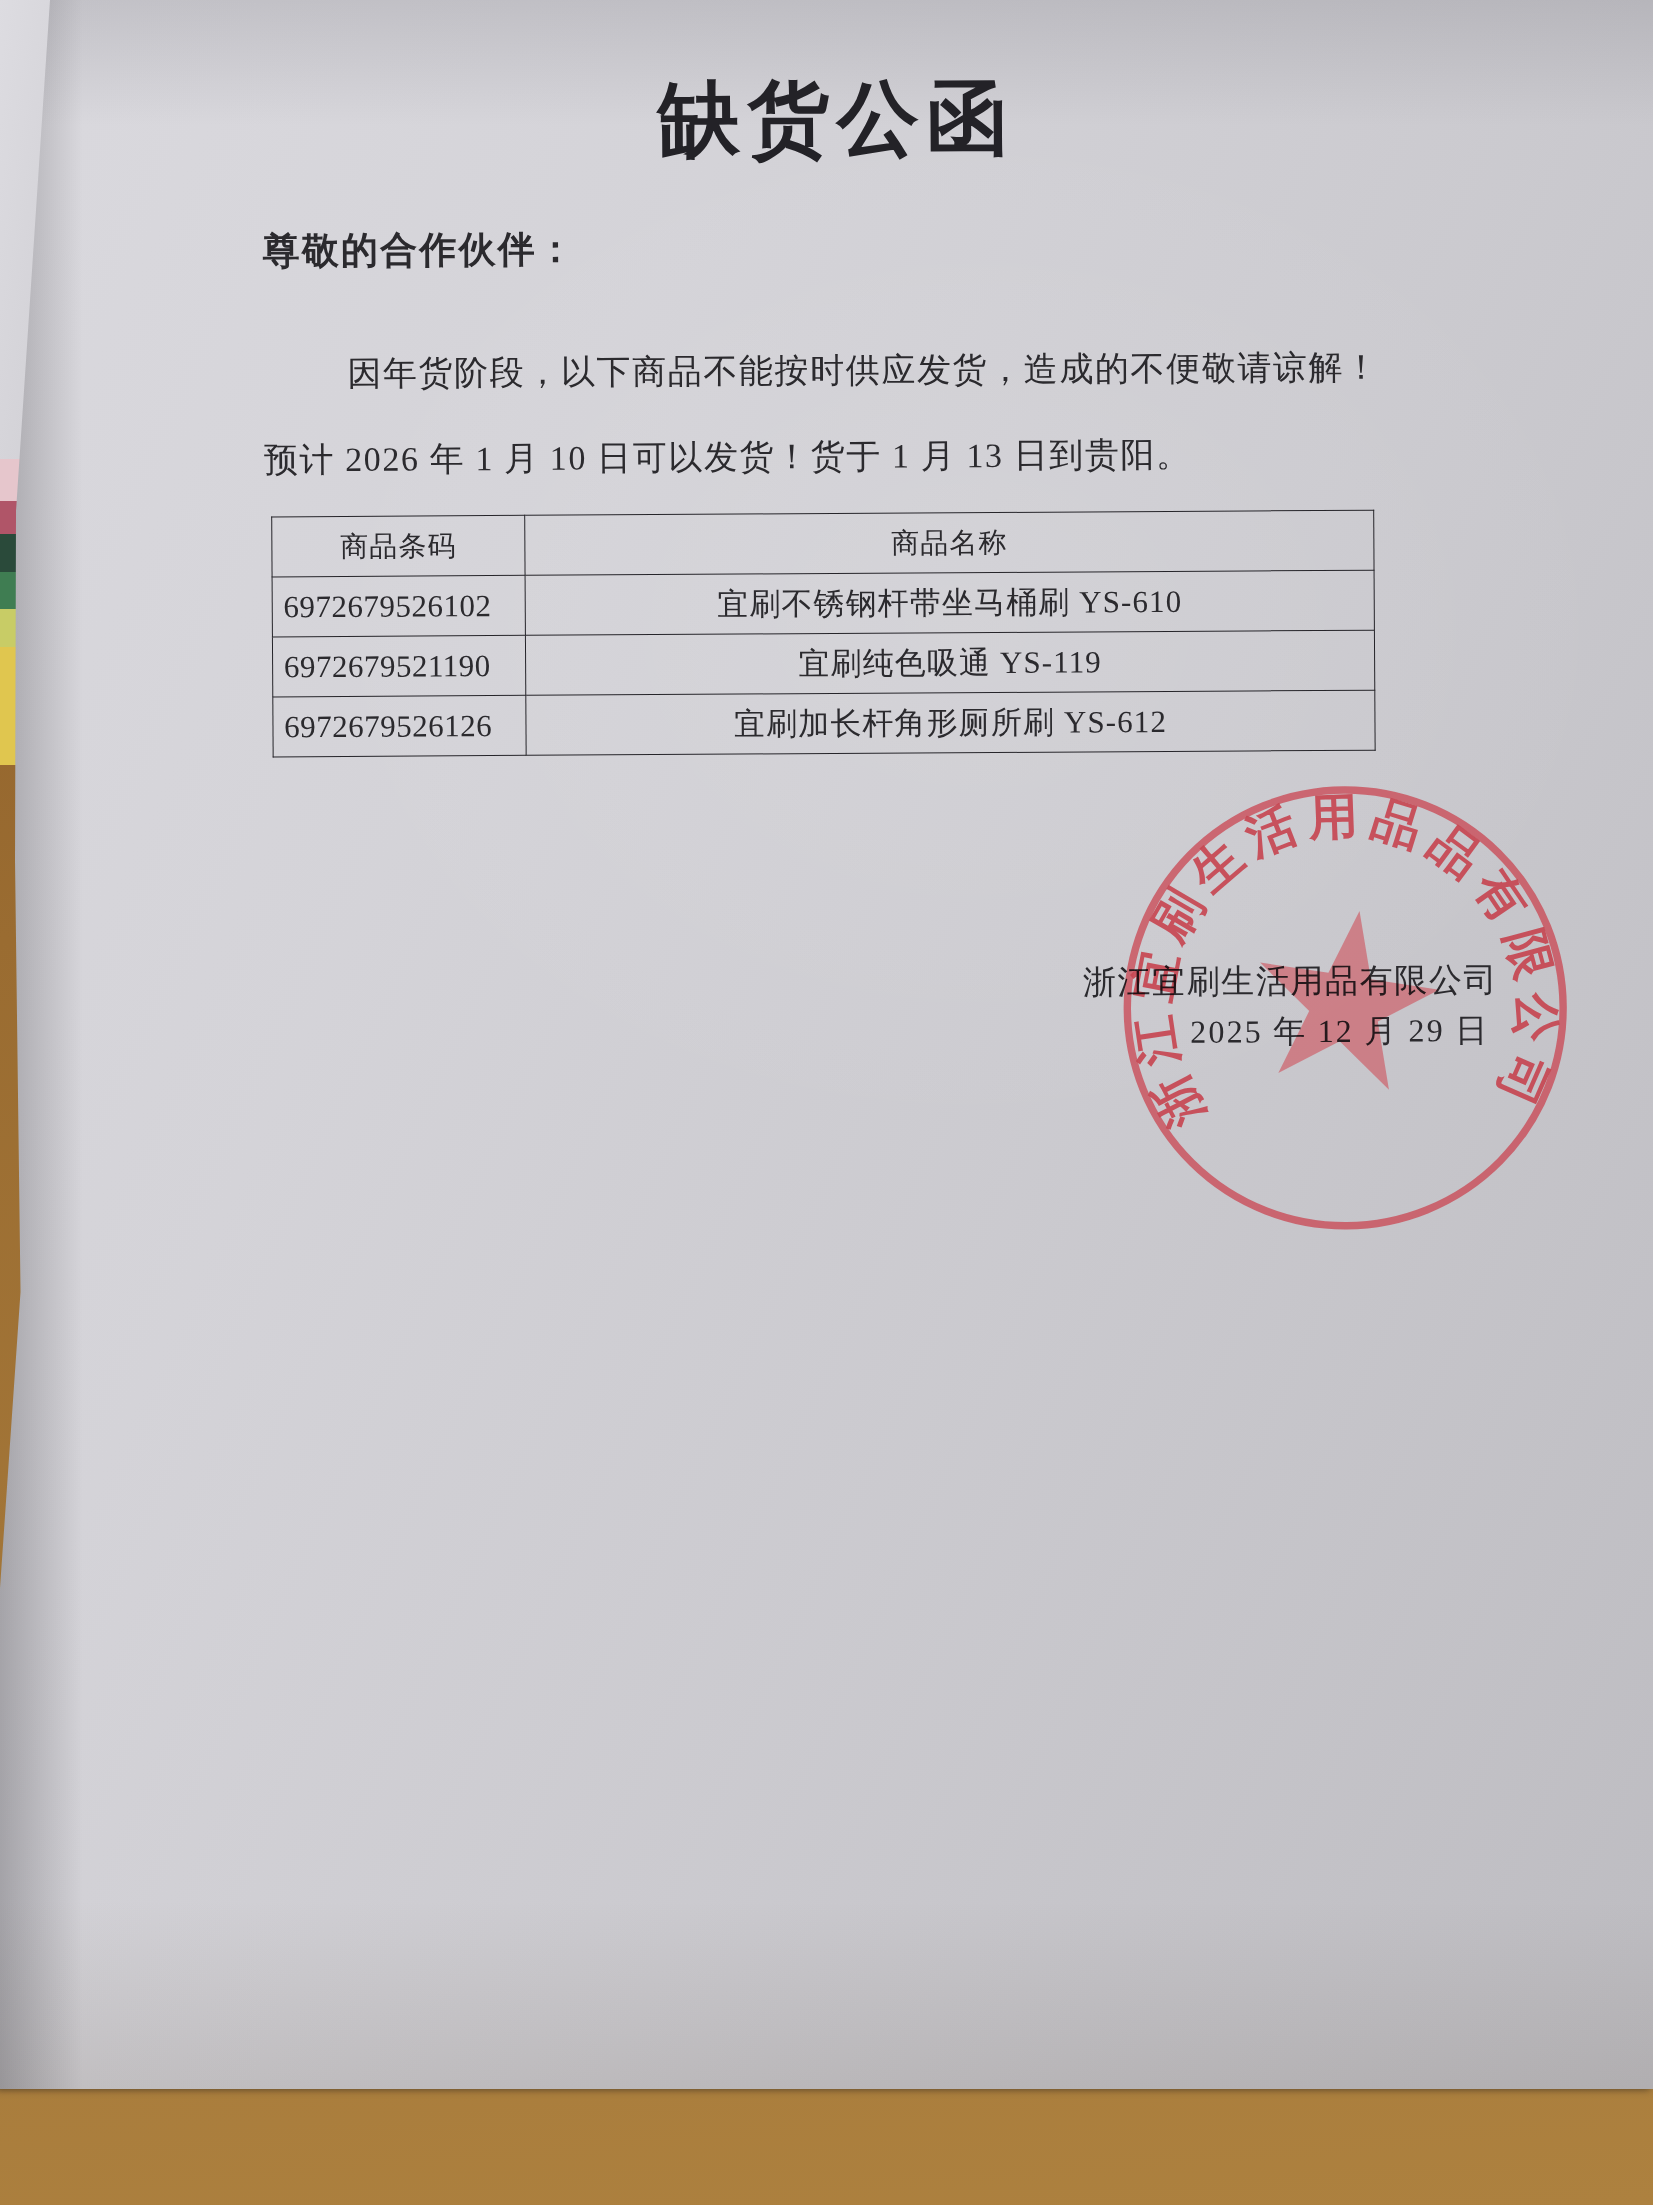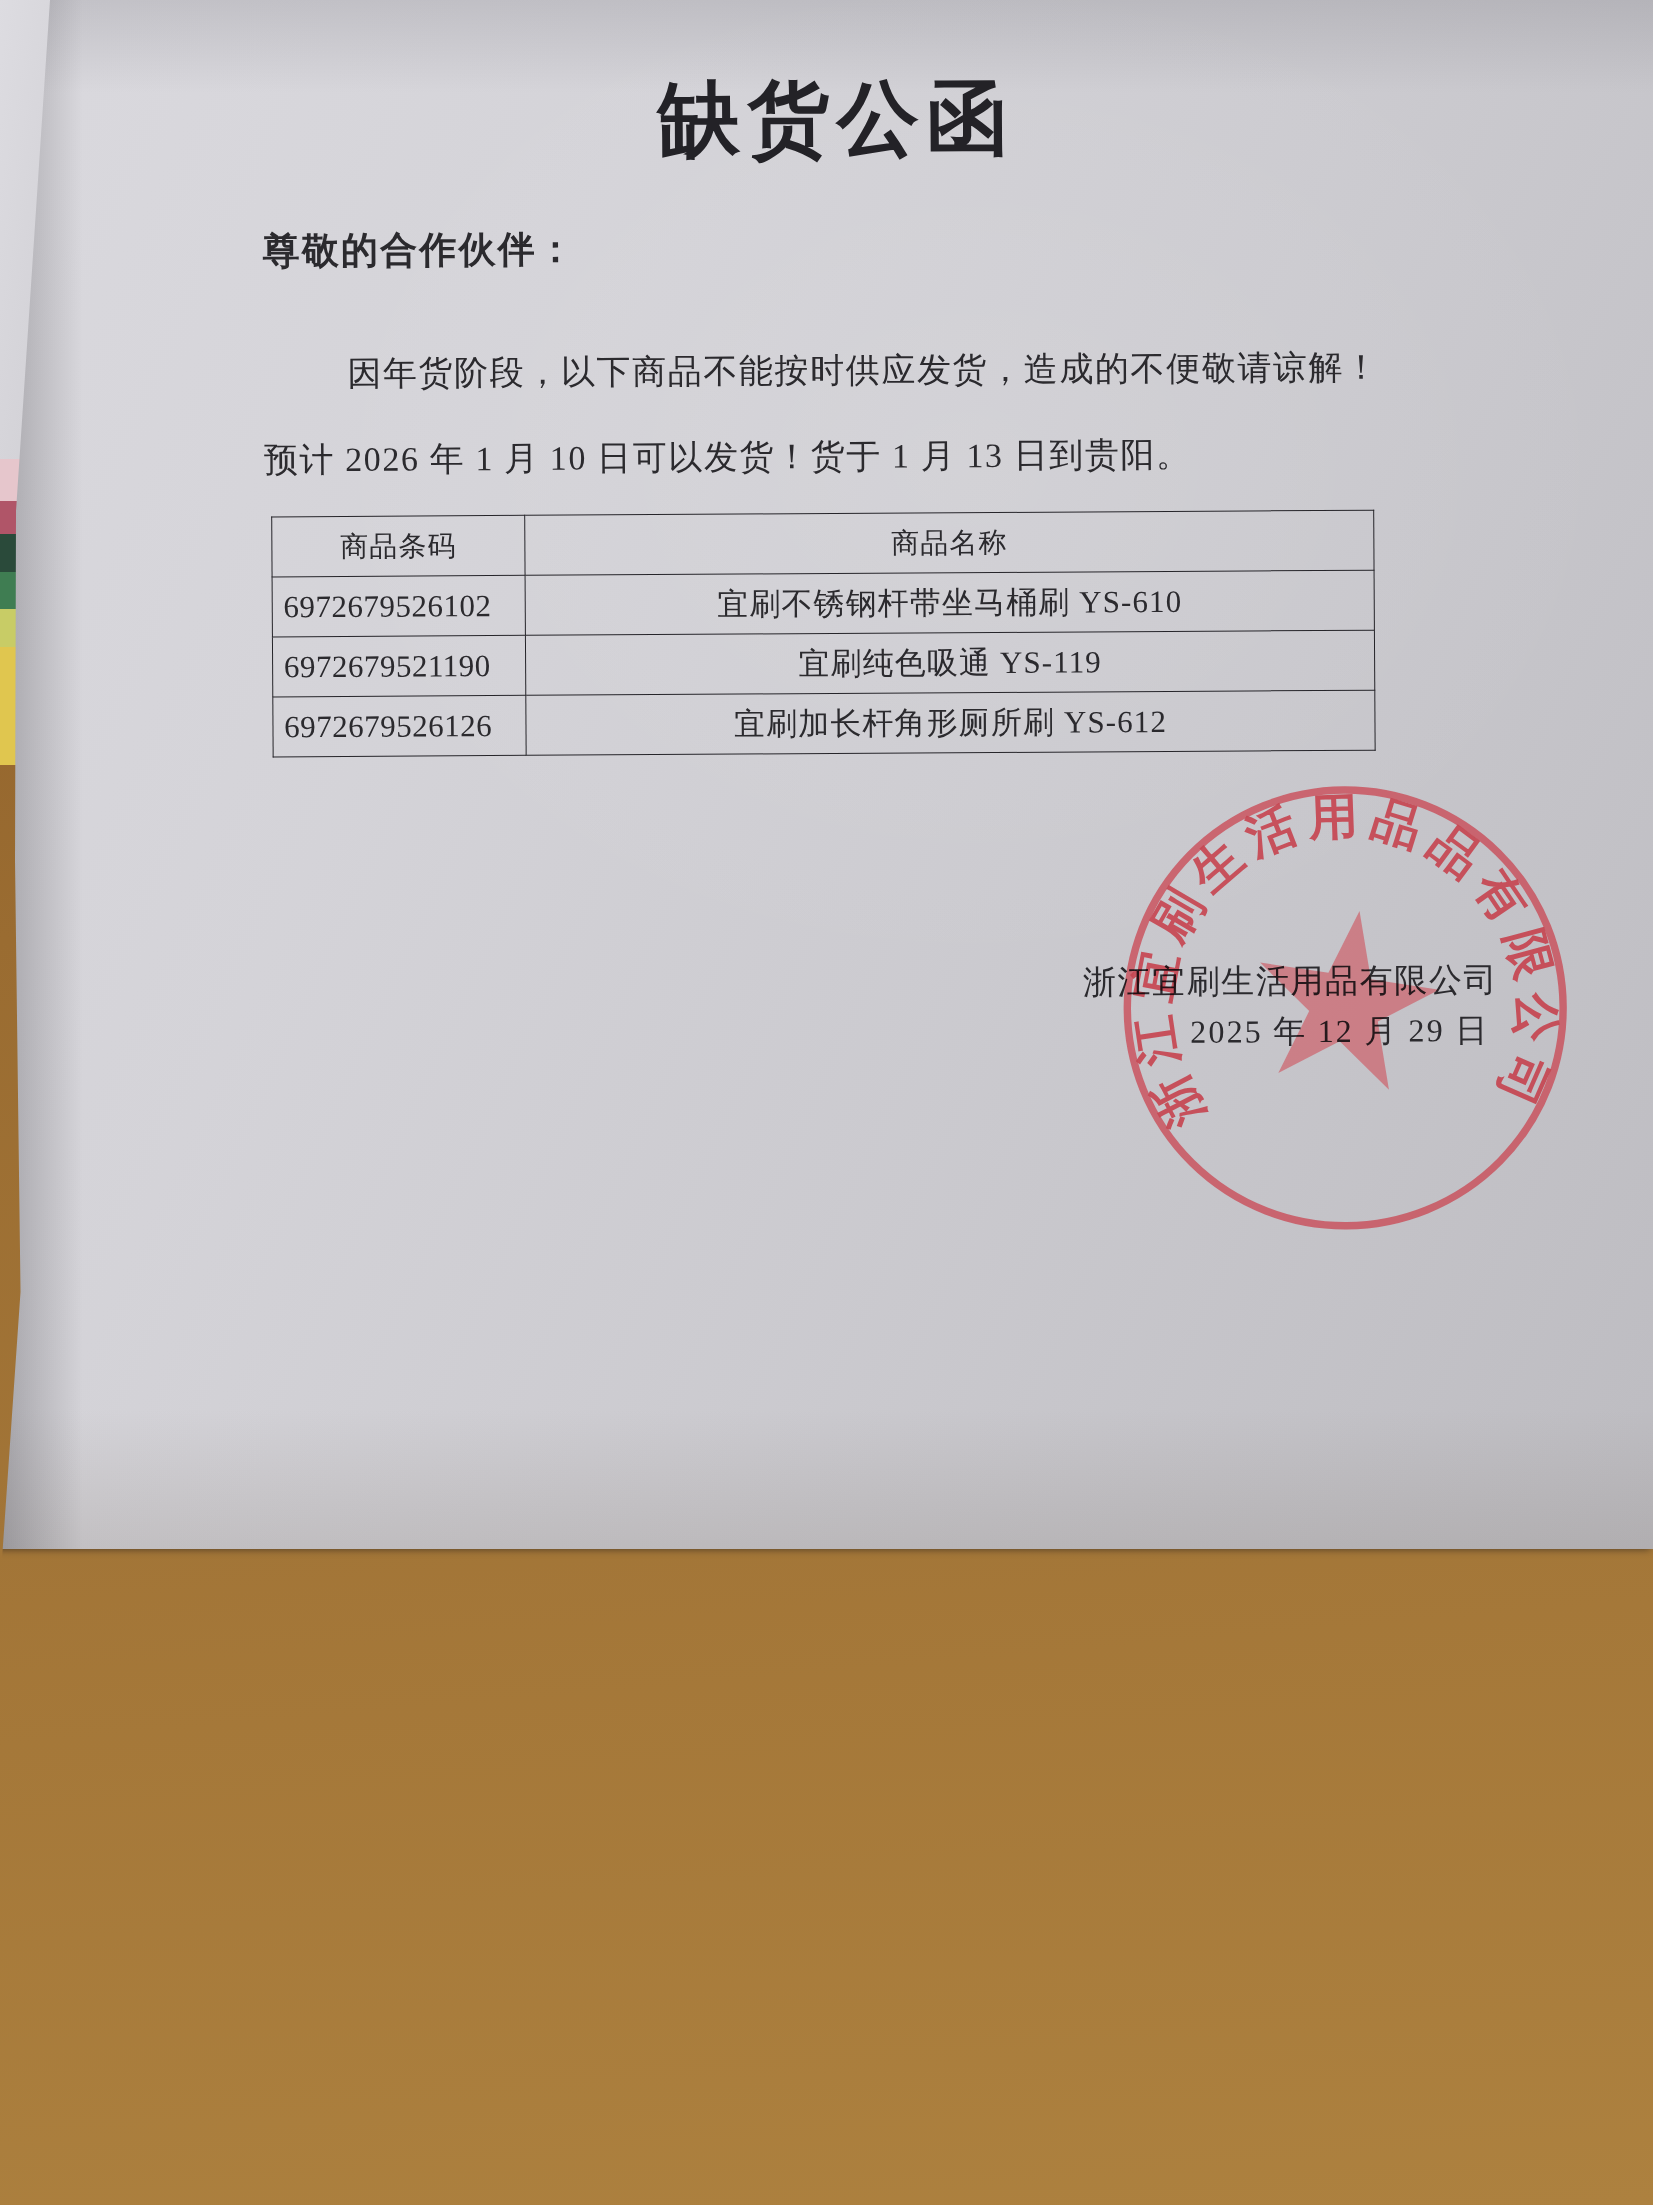--- a/index.html
+++ b/index.html
@@ -11,21 +11,21 @@
   .bg-strip{position:absolute;left:0;width:32px;}
   .photo{position:absolute;inset:0;}
   
   .back-sheet{
     position:absolute;left:0;top:0;width:59px;height:528px;
     background:linear-gradient(100deg,#dddce1,#cfced3);
     clip-path:polygon(0 0,100% 0,30% 100%,0 100%);
   }
   
   .paper{
-    position:absolute;left:0;top:0;width:1654px;height:1549px;
+    position:absolute;left:0;top:0;width:1654px;height:2089px;
     background:
       linear-gradient(115deg,#dad9de 0%,#d4d3d8 30%,#cbcacf 60%,#bdbcc1 100%);
     clip-path:polygon(50px 0,1654px 0,1654px 2196px,1077px 2205px,0 2205px,0 1588px,20.5px 1292px,15px 861px,16px 511px);
     filter:drop-shadow(-3.8px 1.1px 3.8px rgba(20,18,22,.5));
   }
   .paper-shade{
     position:absolute;inset:0;pointer-events:none;
     background:
       linear-gradient(180deg,rgba(105,104,112,.20) 0%,rgba(105,104,112,0) 6%),
       linear-gradient(90deg,rgba(55,53,58,.30) 0%,rgba(55,53,58,0) 5%),

